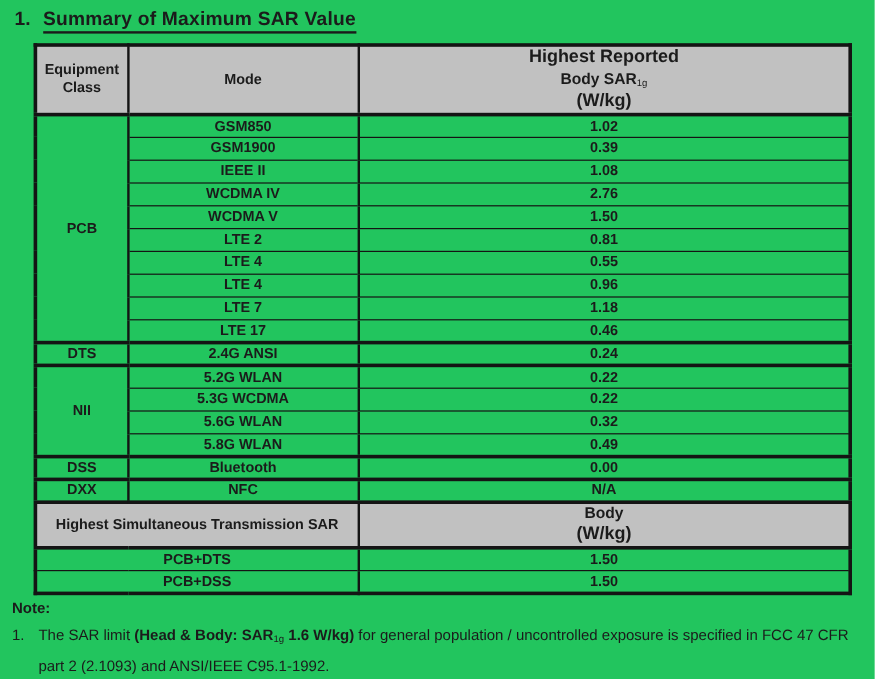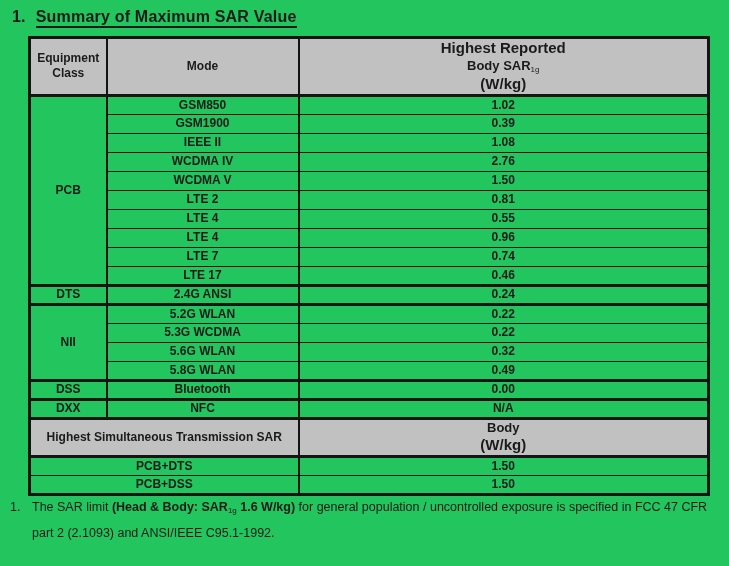--- a/index.html
+++ b/index.html
@@ -142,21 +142,21 @@
       <tr class="datarow">
         <td class="bl2">LTE 4</td>
         <td class="bl2">0.55</td>
       </tr>
       <tr class="datarow">
         <td class="bl2">LTE 4</td>
         <td class="bl2">0.96</td>
       </tr>
       <tr class="datarow">
         <td class="bl2">LTE 7</td>
-        <td class="bl2">0.74</td>
+        <td class="bl2">1.18</td>
       </tr>
       <tr class="datarow">
         <td class="bl2">LTE 17</td>
         <td class="bl2">0.46</td>
       </tr>
 
       <tr class="datarow">
         <td class="cls bt3">DTS</td>
         <td class="bt3 bl2">2.4G ANSI</td>
         <td class="bt3 bl2">0.24</td>
@@ -205,19 +205,20 @@
         <td class="bt3 bl2">1.50</td>
       </tr>
       <tr class="datarow">
         <td colspan="2">PCB+DSS</td>
         <td class="bl2">1.50</td>
       </tr>
     </tbody>
   </table>
 
   <div class="note">
+    <div class="note-heading">Note:</div>
     <div class="note-item">
       <span class="item-num">1.</span>
       <span class="item-text"><span>The SAR limit </span><span class="b"><span>(Head &amp; Body: SAR</span><sub>1g</sub><span> 1.6 W/kg)</span></span><span> for general population / uncontrolled exposure is specified in FCC 47 CFR part 2 (2.1093) and ANSI/IEEE C95.1-1992.</span></span>
     </div>
   </div>
 
 </div>
 
 </body></html>

